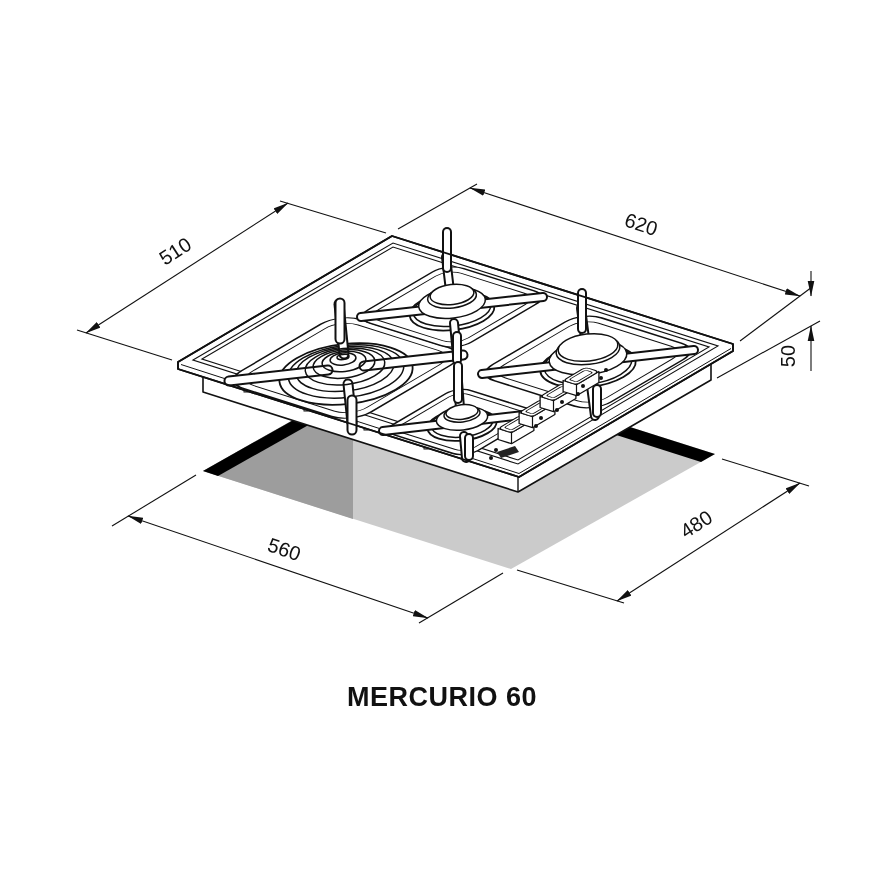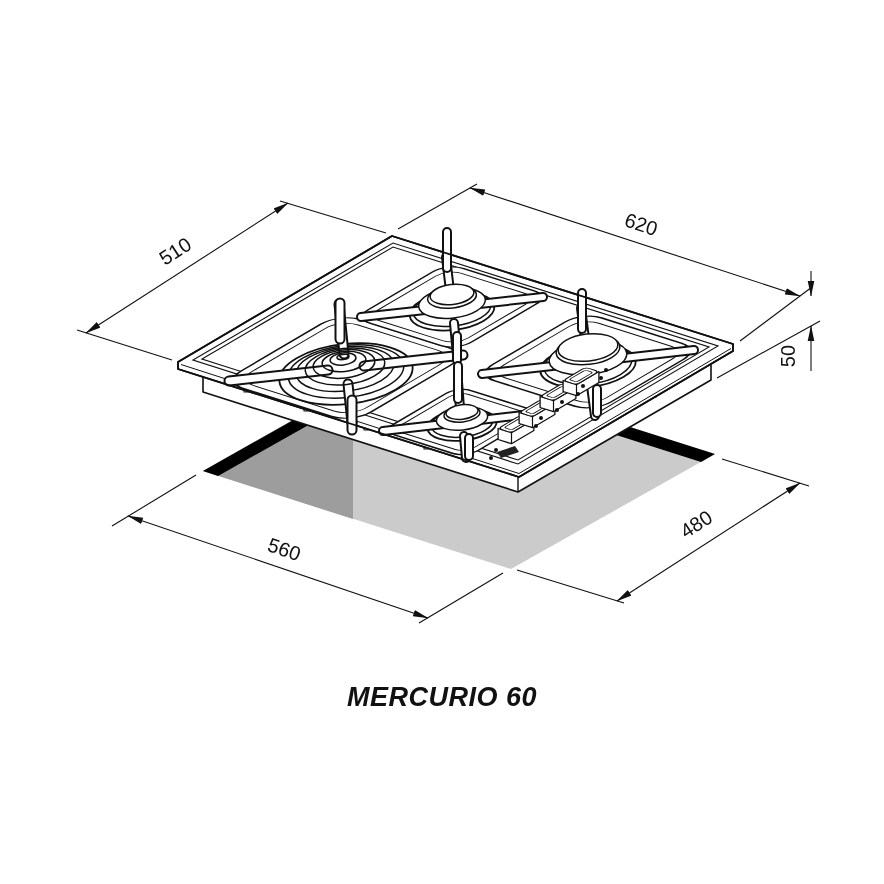--- a/index.html
+++ b/index.html
@@ -2,21 +2,21 @@
 <html><head>
 <meta charset="utf-8">
 <style>
   html,body{margin:0;padding:0;background:#ffffff;}
   .page{position:relative;width:884px;height:884px;background:#fff;overflow:hidden;
         font-family:"Liberation Sans", sans-serif;}
   svg{position:absolute;left:0;top:0;}
   .dim-text{font-family:"Liberation Sans", sans-serif;font-size:20px;fill:#111;}
   .title{position:absolute;left:0;right:0;top:682px;text-align:center;
          font-size:27px;font-weight:bold;color:#111;letter-spacing:0.5px;
-         font-family:"Liberation Sans", sans-serif;font-style:italic;}
+         font-family:"Liberation Sans", sans-serif;}
 </style>
 </head>
 <body>
 
 <div class="page">
 
 <svg width="884" height="884" viewBox="0 0 884 884">
   <defs>
     <marker id="arr" markerWidth="16" markerHeight="8" refX="15" refY="4" orient="auto-start-reverse" markerUnits="userSpaceOnUse">
       <path d="M0,0.7 L15.5,4 L0,7.3 Z" fill="#111"></path>

